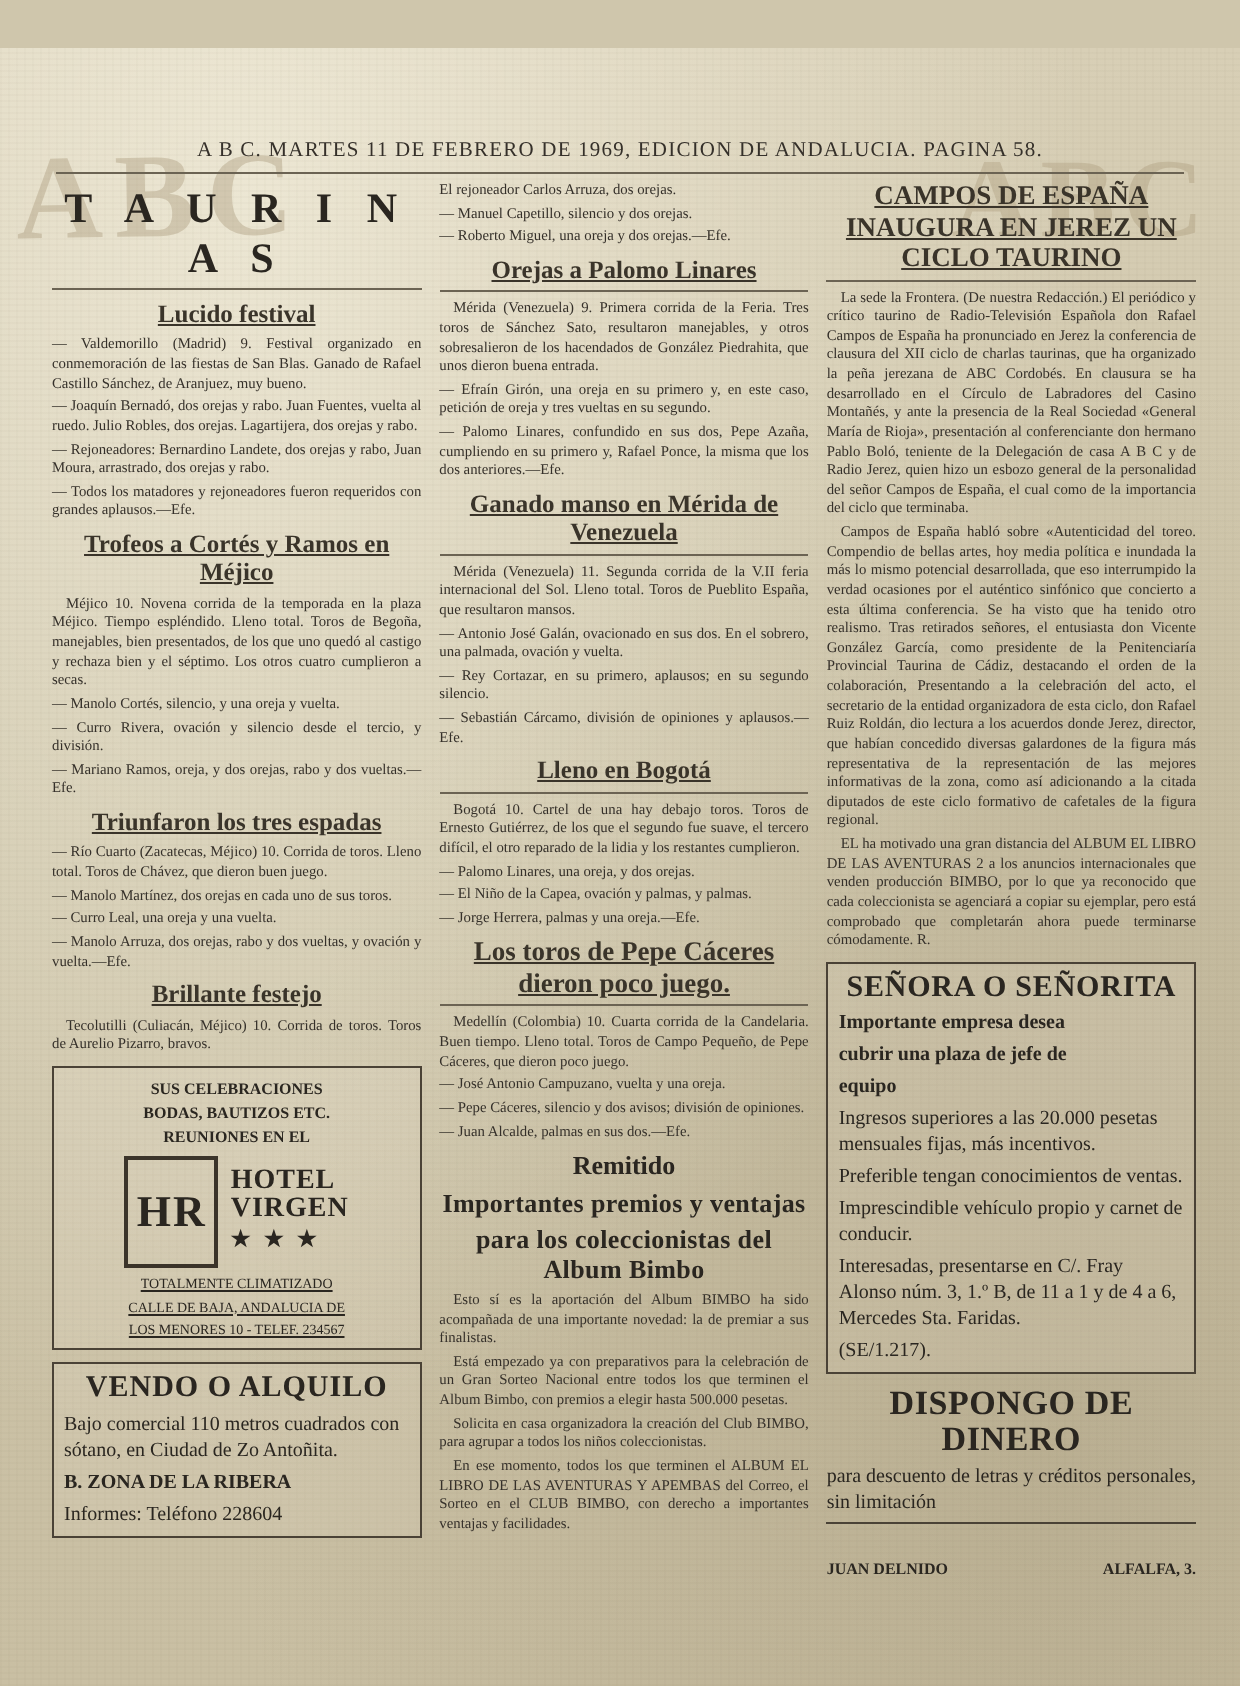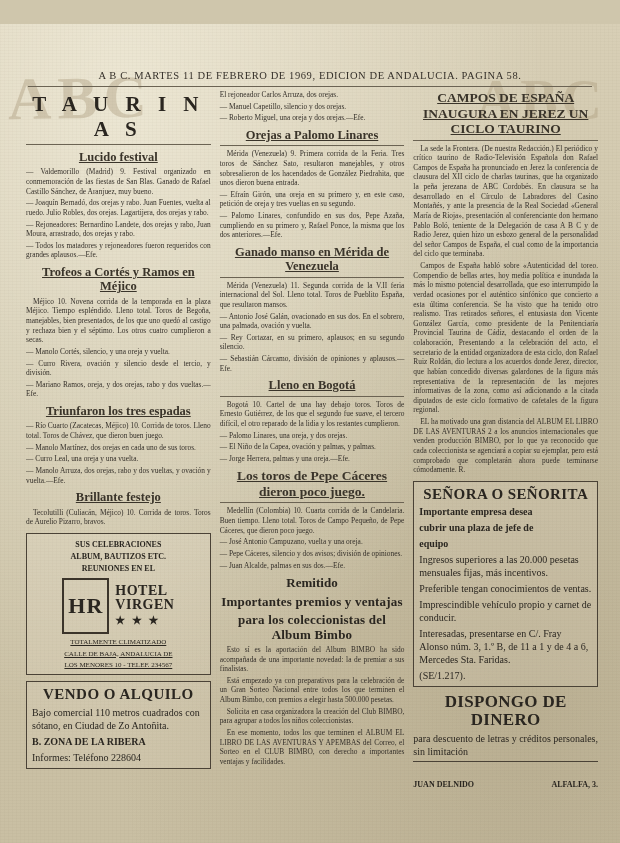--- a/index.html
+++ b/index.html
@@ -157,21 +157,21 @@
       <p class="dash">— Río Cuarto (Zacatecas, Méjico) 10. Corrida de toros. Lleno total. Toros de Chávez, que dieron buen juego.</p>
       <p class="dash">— Manolo Martínez, dos orejas en cada uno de sus toros.</p>
       <p class="dash">— Curro Leal, una oreja y una vuelta.</p>
       <p class="dash">— Manolo Arruza, dos orejas, rabo y dos vueltas, y ovación y vuelta.—Efe.</p>
 
       <h2>Brillante festejo</h2>
       <p>Tecolutilli (Culiacán, Méjico) 10. Corrida de toros. Toros de Aurelio Pizarro, bravos.</p>
 
       <div class="box">
         <div class="ad-sub bold">SUS CELEBRACIONES</div>
-        <div class="ad-sub bold">ALBUM, BAUTIZOS ETC.</div>
+        <div class="ad-sub bold">BODAS, BAUTIZOS ETC.</div>
         <div class="ad-sub bold">REUNIONES EN EL</div>
         <div class="hotel-wrap">
           <span class="hr-logo">HR</span>
           <span class="hotel-txt">
             <span>HOTEL</span><br>
             <span>VIRGEN</span><br>
             <span class="stars">★ ★ ★</span>
           </span>
         </div>
         <div class="ad-foot">TOTALMENTE CLIMATIZADO</div>

